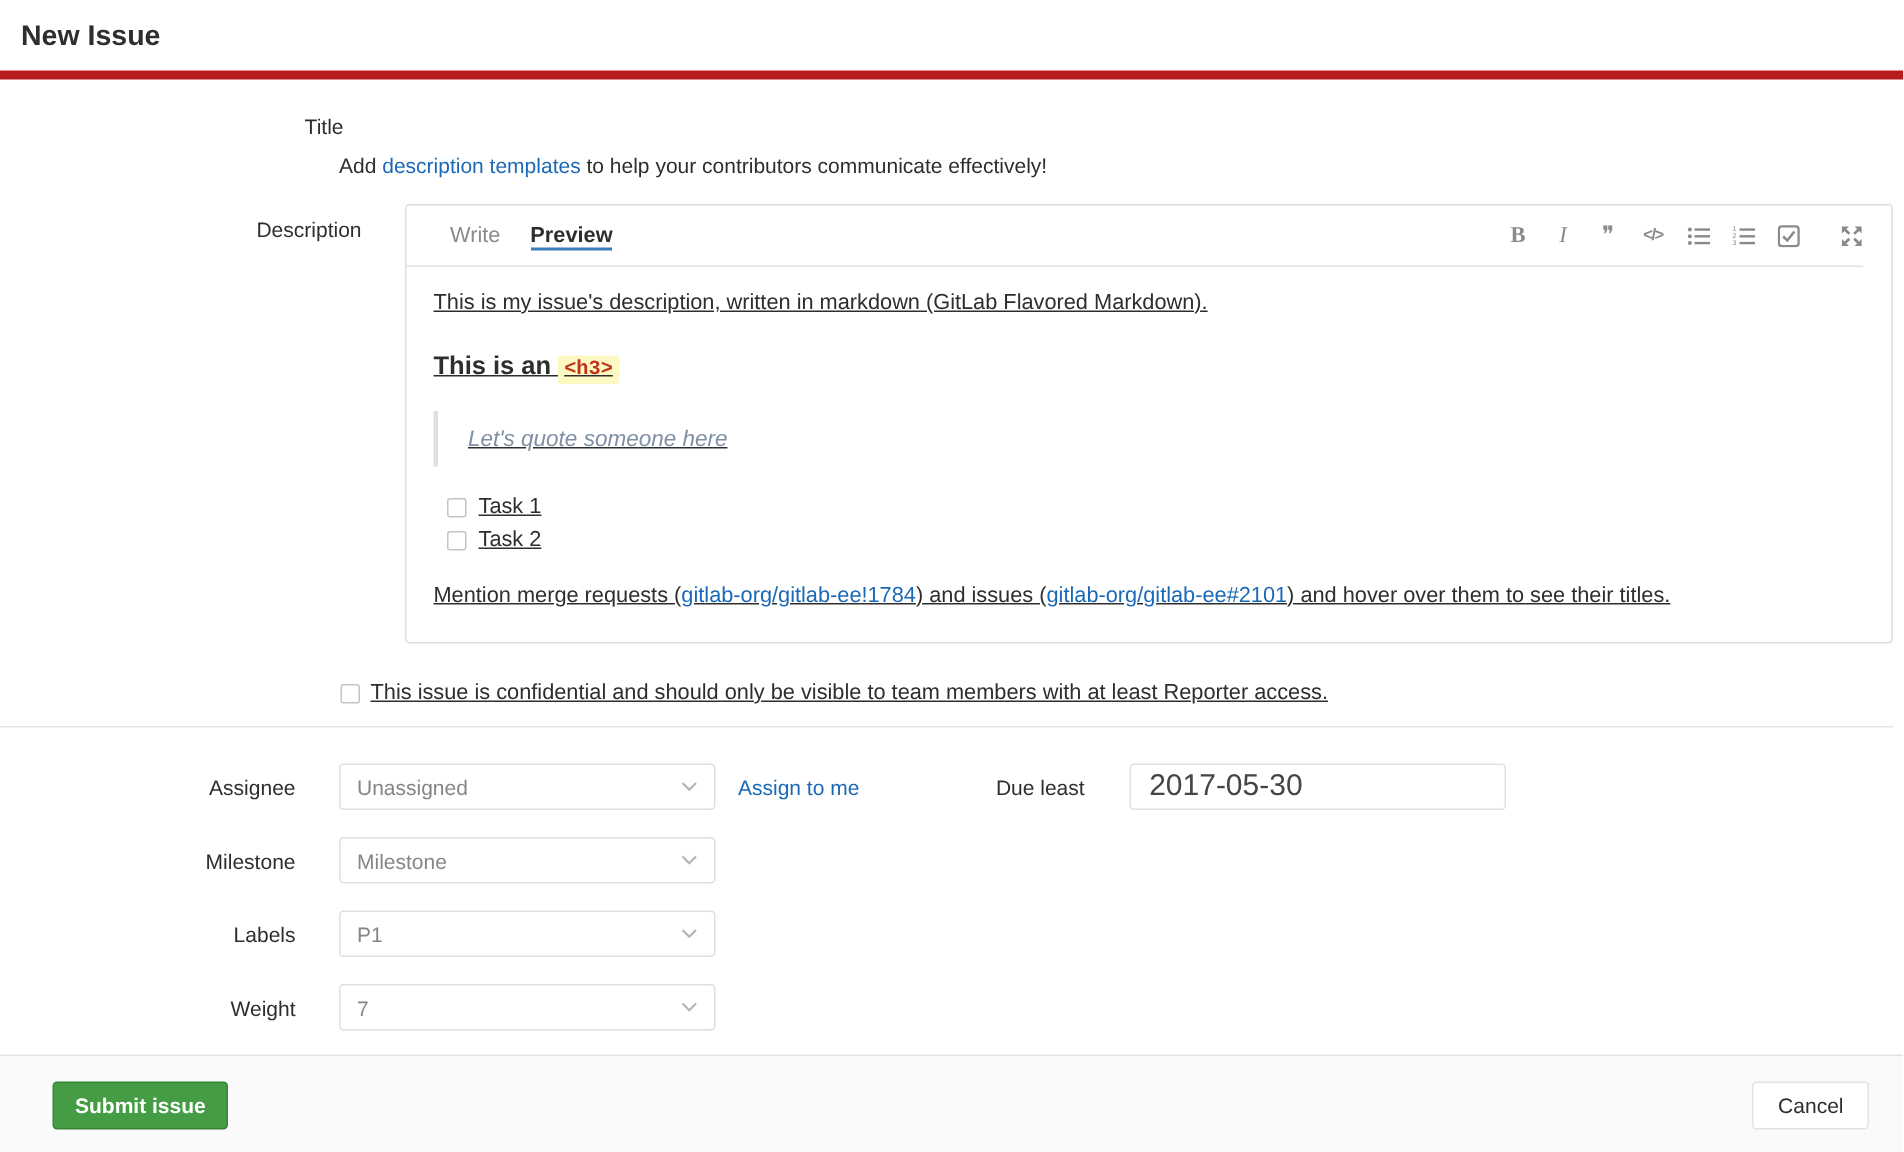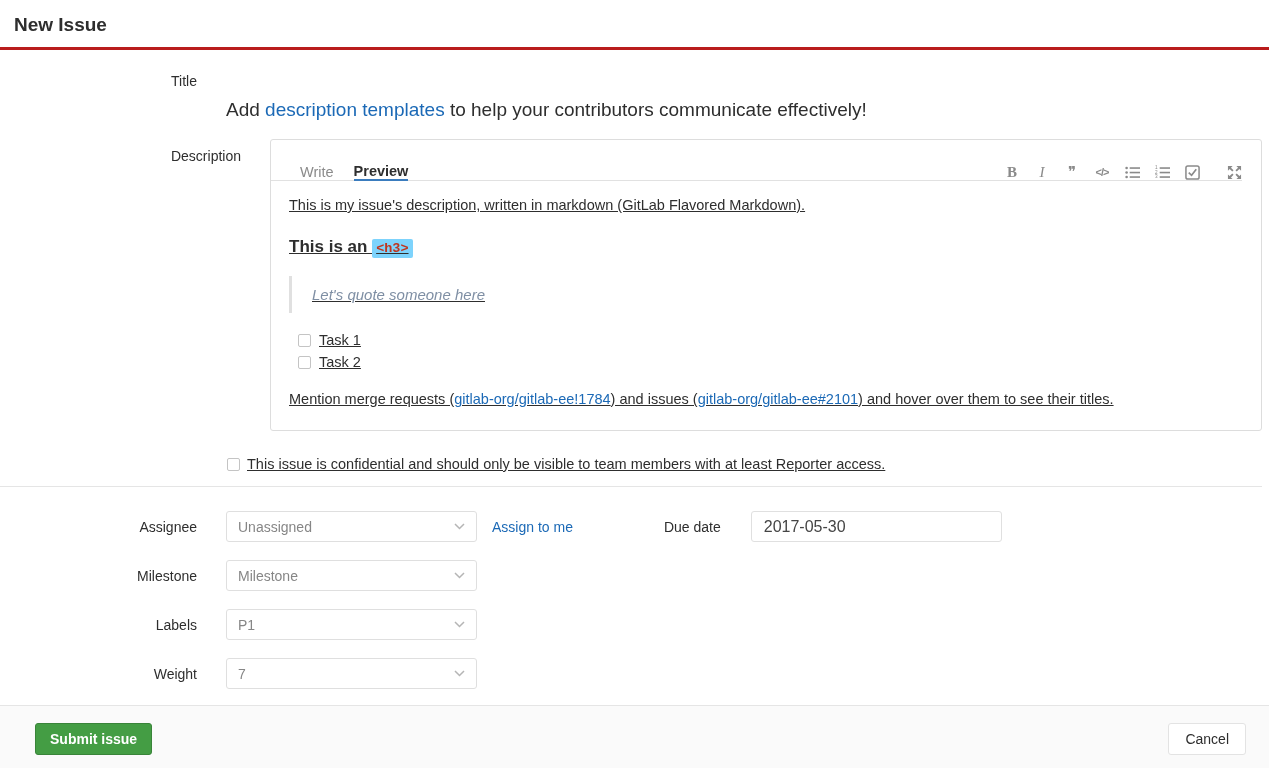--- a/index.html
+++ b/index.html
@@ -10,44 +10,44 @@
     color: #2e2e2e;
     background: #fff;
   }
   .page {
     width: 1269px; height: 768px;
     display: flex; flex-direction: column;
     overflow: hidden; background: #fff;
   }
 
   
-  .page-header { padding: 14px 16px 12px 14px; border-bottom: 3px solid #b91c1c; }
+  .page-header { padding: 14px 16px 12px 14px; border-bottom: 6px solid #b91c1c; }
   .page-header h1 { margin: 0; font-size: 19px; font-weight: 700; line-height: 21px; color: #2e2e2e; }
 
   
   .main { flex: 1; padding-right: 7px; }
   .form-row { display: flex; }
   .col-label { width: 197px; flex: none; text-align: right; color: #2e2e2e; }
   .col-control { margin-left: 29px; flex: 1; }
 
-  .row-title { margin-top: 23px; align-items: center; }
+  .row-title { margin-top: 23px; align-items: center; margin-left: 32px; }
   .title-input {
     width: 100%; height: 31px; border: 1px solid #dfdfdf; border-radius: 3px;
     padding: 0 12px; font-size: 14.5px; color: #333;
     font-family: "Liberation Sans", sans-serif; outline: none; background:#fff;
   }
-  .help-line { margin: 10px 0 0 226px; font-size: 19px; color: #2e2e2e; }
+  .help-line { margin: 10px 0 0 226px; font-size: 14px; color: #2e2e2e; }
   a.link { color: #1b69b6; text-decoration: none; cursor: pointer; }
 
   .row-description { margin-top: 18px; align-items: flex-start; padding-left: 44px; }
   .row-description .col-label { padding-top: 9px; }
   .desc-box { border: 1px solid #ddd; border-radius: 3px; background: #fff; }
 
   .tab-bar {
-    display: flex; align-items: flex-end; height: 41px;
+    display: flex; align-items: center; height: 41px;
     border-bottom: 1px solid #e1e1e1;
     margin: 0 19px 0 0; padding-left: 29px;
   }
   .tab { display:flex; align-items:center; margin-right: 20px; cursor: pointer; position: relative; font-size: 14.5px; }
   .tab-write { color: #8b8b8b; }
   .tab-preview { color: #2e2e2e; font-weight: 700; border-bottom: 2px solid #3a7cbe; margin-bottom: -1px; }
   .md-toolbar { margin-left: auto; display: flex; align-items: center; gap: 14px; color: #8a8a8a; }
   .tb-btn { display:flex; align-items:center; justify-content:center; width:16px; height:16px; cursor:pointer; }
   .tb-bold { font-weight: 700; font-size: 15px; font-family: "Liberation Serif", serif; }
   .tb-italic { font-style: italic; font-size: 15px; font-family: "Liberation Serif", serif; }
@@ -55,21 +55,21 @@
   .tb-code { font-size: 11px; font-weight: 700; letter-spacing: -1px; }
   .tb-btn svg { display:block; }
   .tb-fullscreen { margin-left: 12px; }
 
   
   .md-body { padding: 14px 18px 20px; font-size: 14.5px; line-height: 21px; color: #2e2e2e; text-decoration: underline; }
   .md-body p { margin: 0 0 16px; }
   .md-h3 { font-size: 17px; font-weight: 700; margin: 20px 0 16px; line-height: 22px; }
   .md-code {
     font-family: "Liberation Mono", monospace; font-size: 13.5px;
-    color: #c0341d; background: #7dd3fc; padding: 2px 4px; border-radius: 2px;
+    color: #c0341d; background: #fef9c3; padding: 2px 4px; border-radius: 2px;
   }
   .md-quote {
     border-left: 3px solid #e0e0e0; color: #7f8fa4; font-style: italic;
     padding: 8px 0 8px 20px; margin: 0 0 16px; font-size: 15px;
   }
   .task-intro { margin: 0 0 5px !important; }
   .task-list { list-style: none; margin: 0 0 16px; padding-left: 9px; }
   .task-list li { display: flex; align-items: center; height: 22px; }
   .cb {
     display: inline-block; width: 13px; height: 13px; flex: none;
@@ -91,21 +91,21 @@
     width: 251px; height: 31px; border: 1px solid #dfdfdf; border-radius: 3px;
     background: #fff; display: flex; align-items: center; justify-content: space-between;
     padding: 0 11px; color: #868686; cursor: pointer; flex: none;
   }
   .dropdown .chev { display: flex; }
   .assignee-controls { display: flex; align-items: center; margin-left: 29px; flex: 1; }
   .assign-link { margin-left: 15px; }
   .due-label { margin-left: 91px; color: #2e2e2e; }
   .due-input {
     margin-left: 30px; width: 251px; height: 31px; border: 1px solid #e0e0e0; border-radius: 3px;
-    padding: 0 12px; font-size: 16px; color: #454545; outline: none;
+    padding: 0 12px; font-size: 20px; color: #454545; outline: none;
     font-family: "Liberation Sans", sans-serif; background: #fff;
   }
 
   
   .footer {
     margin-top: 16px; border-top: 1px solid #e5e5e5; background: #fafafa;
     height: 68px; flex: none; display: flex; justify-content: space-between;
     align-items: flex-start; padding: 17px 23px 0 35px;
   }
   .btn { border-radius: 3px; font-size: 14px; height: 32px; padding: 0 14px; cursor: pointer; font-family: "Liberation Sans", sans-serif; }
@@ -219,21 +219,21 @@
       <div class="assignee-controls">
         <div class="dropdown">
           <span>Unassigned</span>
           <span class="chev">
             <svg width="11" height="7" viewBox="0 0 11 7" fill="none" stroke="#b5b5b5" stroke-width="1.5">
                 <path d="M1 1 L5.5 5.5 L10 1"></path>
               </svg>
           </span>
         </div>
         <a class="link assign-link">Assign to me</a>
-        <span class="due-label">Due date</span>
+        <span class="due-label">Due least</span>
         <input class="due-input" type="text" value="2017-05-30" style="">
       </div>
     </div>
 
     <div class="form-row meta-row row-milestone">
       <div class="col-label">Milestone</div>
       <div class="col-control">
         <div class="dropdown">
           <span>Milestone</span>
           <span class="chev">

